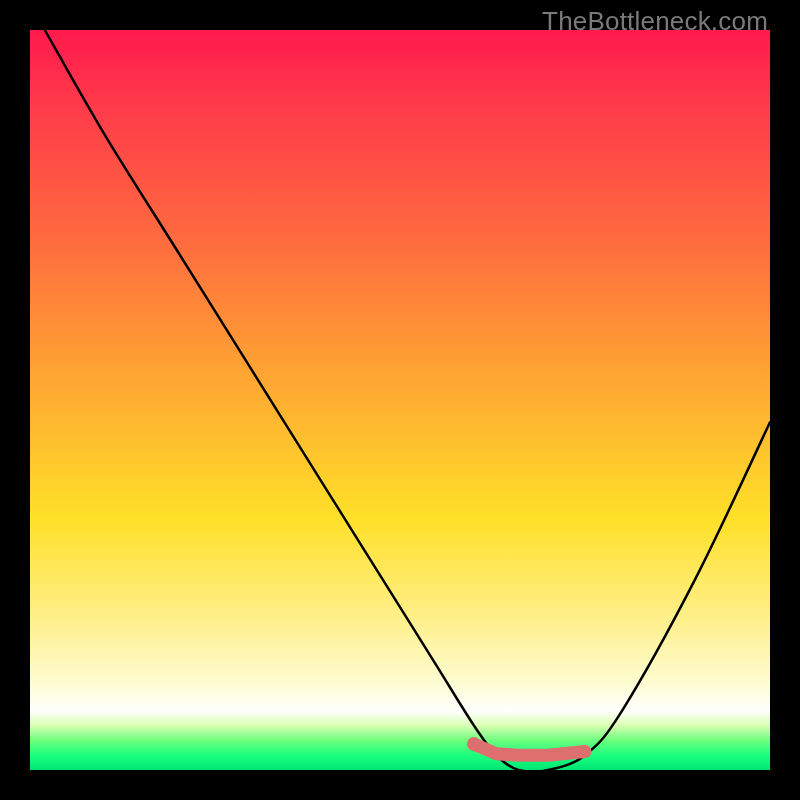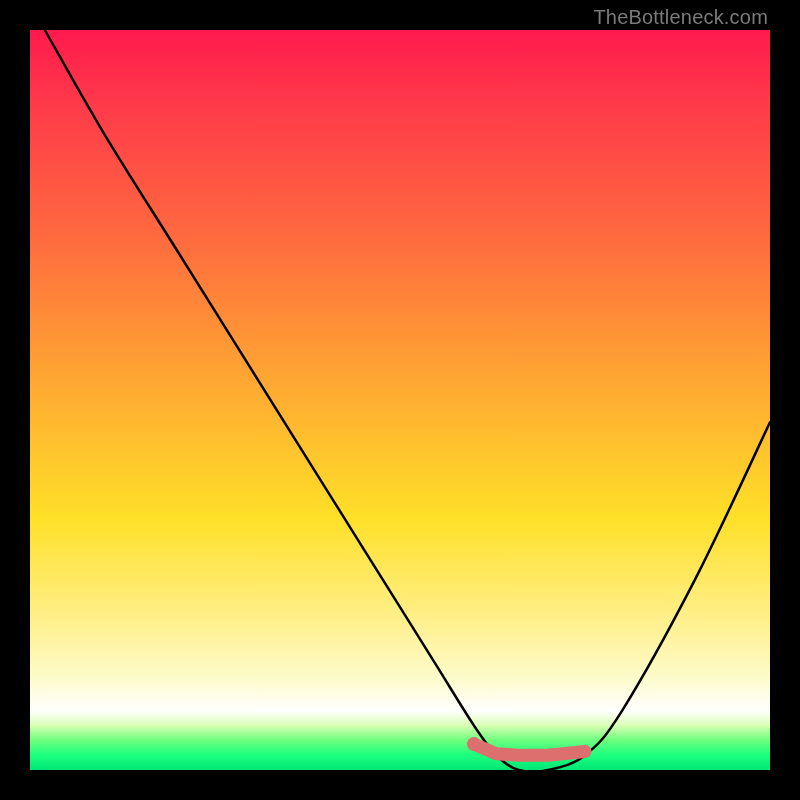--- a/index.html
+++ b/index.html
@@ -38,21 +38,21 @@
       #6dff7e 96%,
       #1cff7e 98%,
       #00e676 100%
     );
   }
   .watermark {
     position: absolute;
     right: 32px;
     top: 6px;
     color: #7a7a7a;
-    font-size: 20px;
+    font-size: 26px;
     letter-spacing: 0.2px;
     user-select: none;
     margin-left: 32px;
   }
   svg.curve {
     position: absolute;
     left: 30px;
     top: 30px;
     width: 740px;
     height: 740px;

